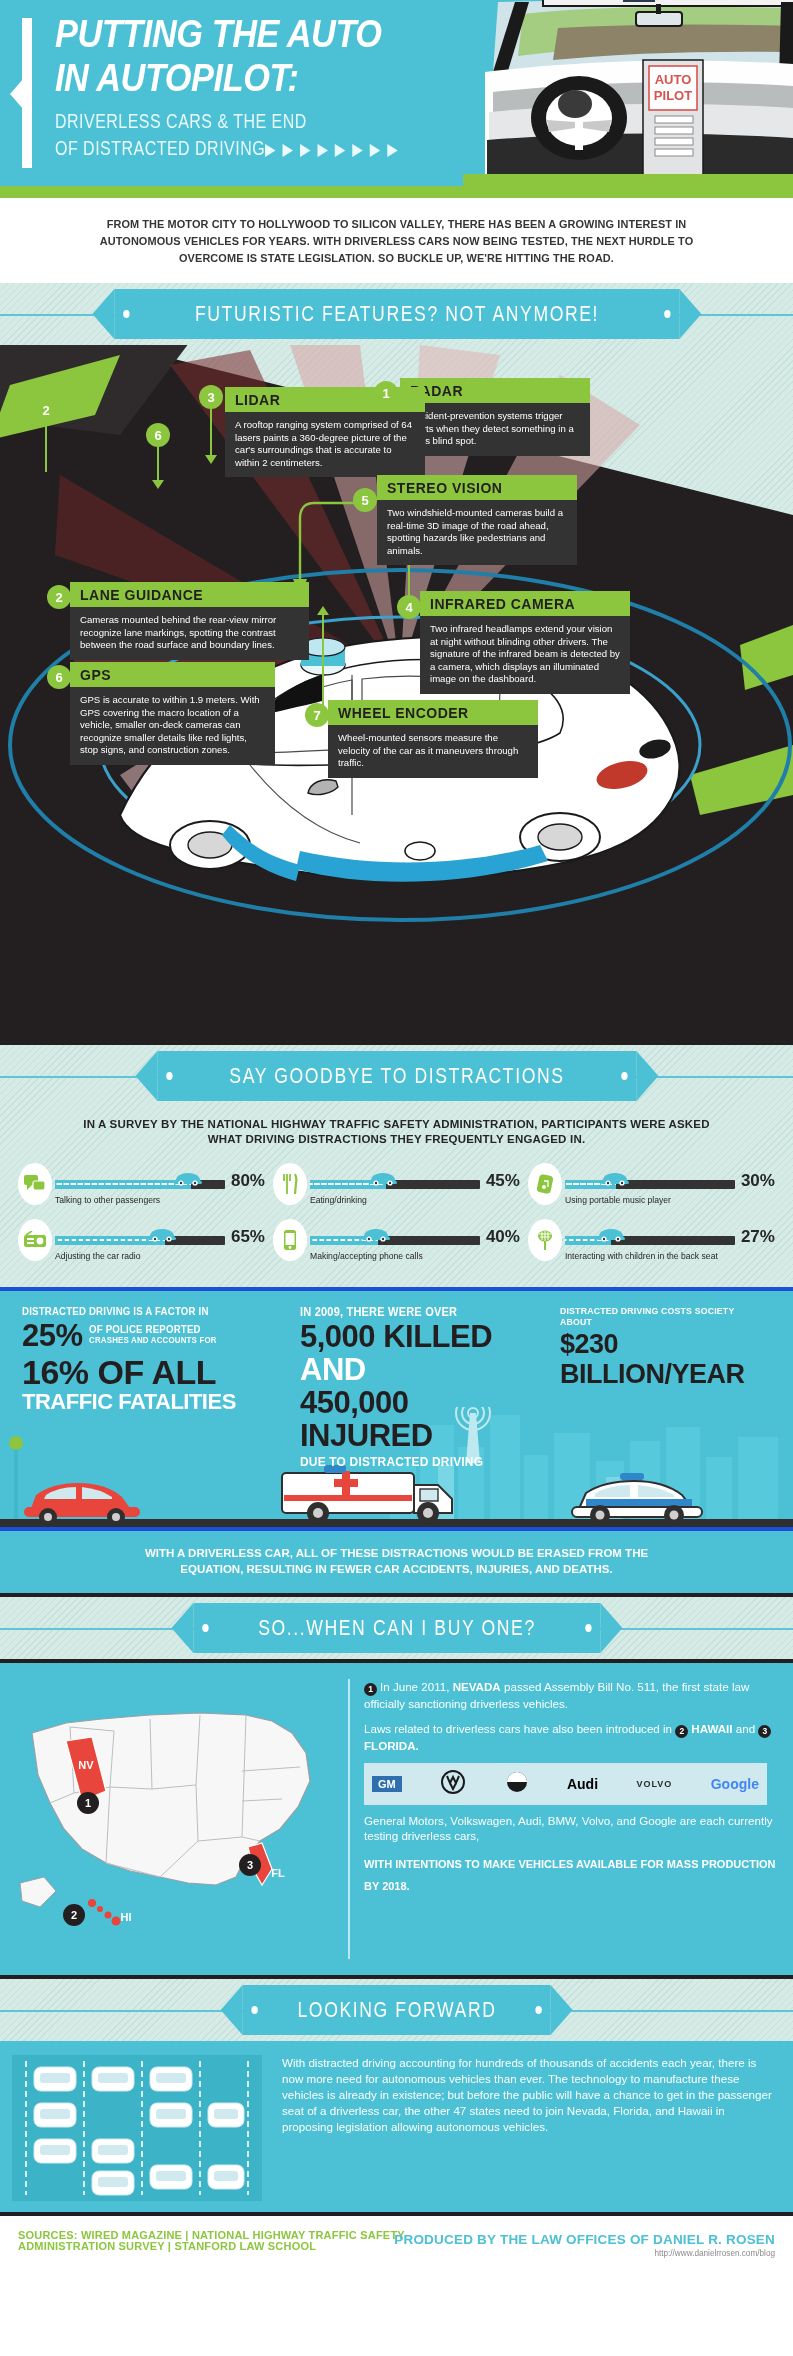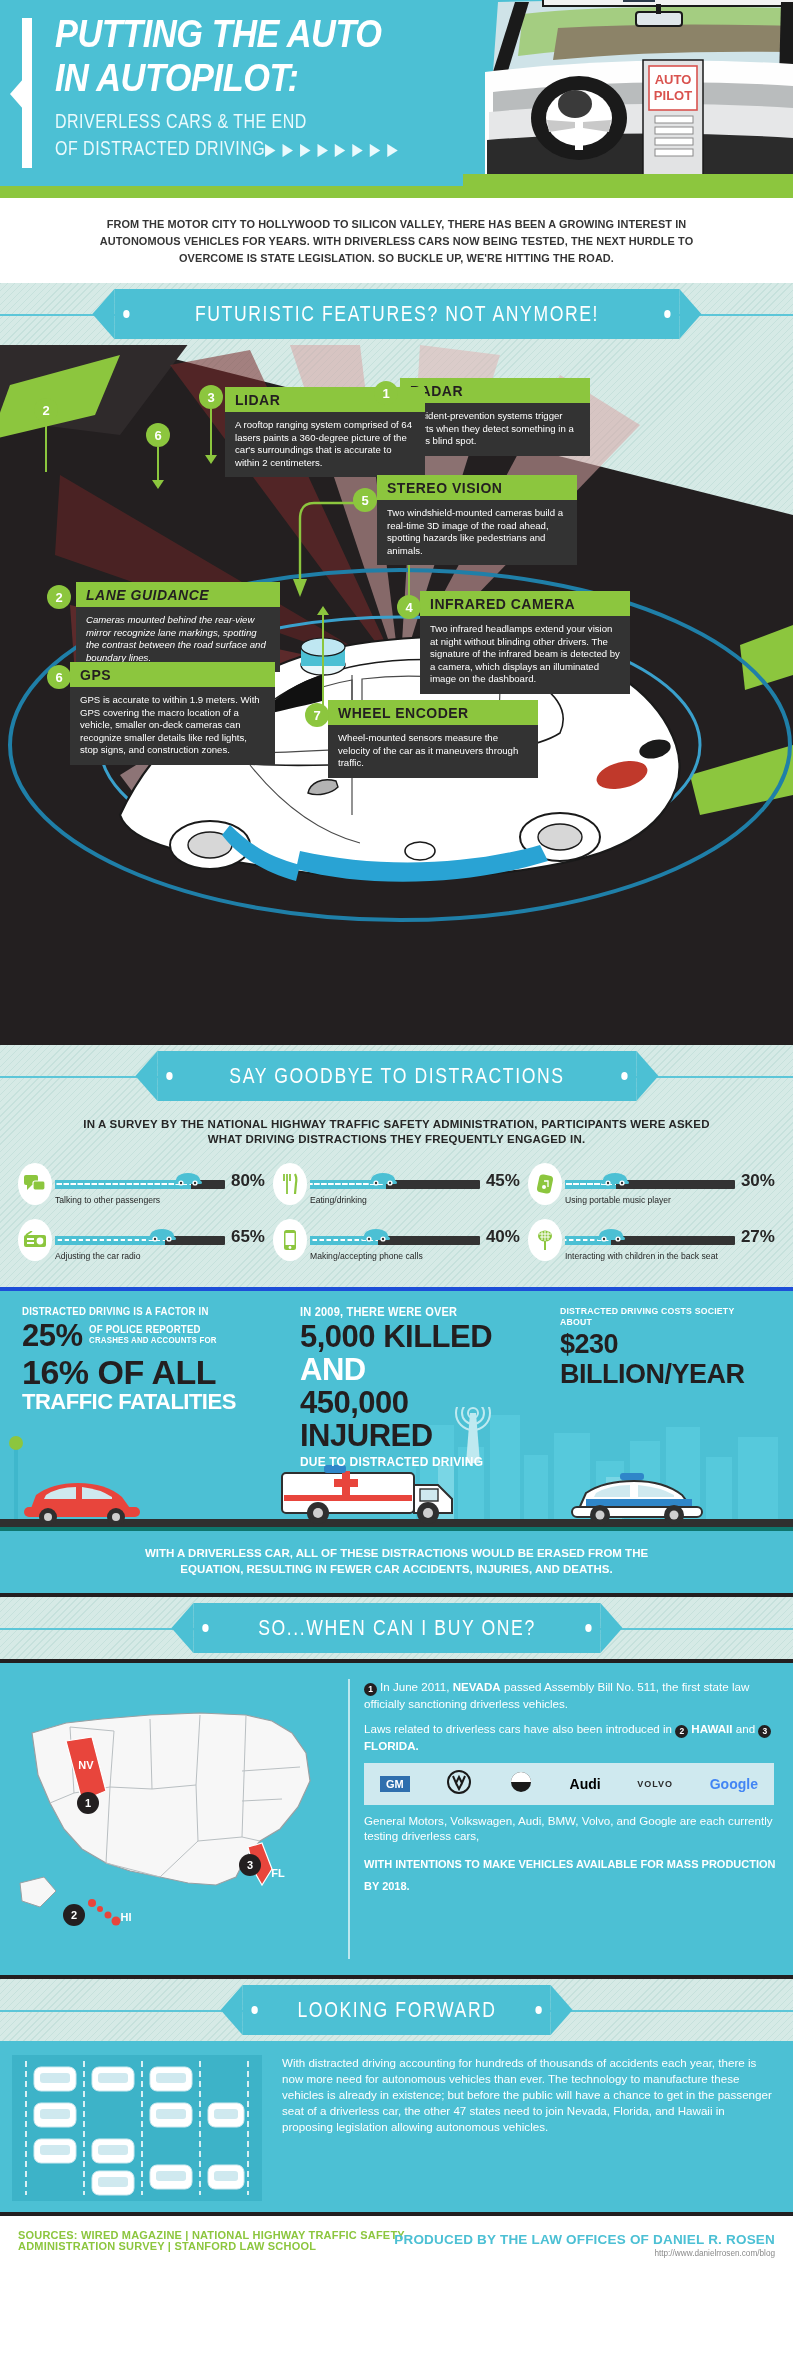--- a/index.html
+++ b/index.html
@@ -144,37 +144,37 @@
   .stats .col { position:absolute; color:#fff; }
   .sm { font-size:10.5px; font-weight:bold; letter-spacing:0.2px; transform:scaleX(0.92); transform-origin:left top;}
   .big { font-size:31px; font-weight:bold; line-height:33px; letter-spacing:-0.5px; }
   .dark { color:#231f20; }
   .skyline { position:absolute; left:0; bottom:0; width:100%; height:120px; }
 
   
   .erased {
     background:#4cc0d4; text-align:center; color:#fff; padding:14px 48px 16px;
     font-size:11.5px; font-weight:bold; line-height:16px;
-    border-top:4px solid #0f766e; border-bottom:4px solid #231f20;
+    border-top:4px solid #1d4ed8; border-bottom:4px solid #231f20;
   }
 
   
   .mapsec { position:relative; background:#4cc0d4; height:320px;
             border-top:4px solid #231f20; border-bottom:4px solid #231f20; }
   .mapbox { position:absolute; left:10px; top:8px; width:330px; height:300px; }
   .divider-v { position:absolute; left:348px; top:16px; width:2px; height:280px; background:#bce8ef; }
   .legis { position:absolute; left:364px; top:16px; width:415px; color:#fff; }
   .legis p { font-size:11.6px; line-height:15.5px; margin-bottom:9px; }
   .chip {
     display:inline-flex; align-items:center; justify-content:center;
     width:13px; height:13px; border-radius:50%; background:#231f20; color:#fff;
     font-size:8.5px; font-weight:bold; margin-right:3px; vertical-align:-1px;
   }
   .brands {
-    background:#cfe9ef; margin:6px 5px 8px 0; padding:6px 16px; display:flex;
+    background:#cfe9ef; margin:6px 12px 8px 0; padding:6px 8px; display:flex;
     align-items:center; justify-content:space-between; gap:6px;
   }
   .brand { font-size:12px; font-weight:bold; color:#2b2b2b; }
   .smallcap { font-size:11px; font-weight:bold; line-height:22px; }
 
   
   .forward { position:relative; background:#4cc0d4; height:175px; border-bottom:4px solid #231f20; }
   .lot { position:absolute; left:12px; top:14px; width:250px; height:146px; background:#3db3c8; }
   .fwd-text { position:absolute; left:282px; top:14px; width:495px; color:#fff;
               font-size:11.6px; line-height:16px; }
@@ -366,21 +366,21 @@
       <svg style="position:absolute;left:292px;top:148px;width:70px;height:110px;" viewBox="0 0 70 110">
         <path d="M68,10 L22,10 Q8,10 8,26 L8,86" fill="none" stroke="#8cc63e" stroke-width="2.4"></path>
         <path d="M8,104 L1,86 L15,86 Z" fill="#8cc63e"></path>
       </svg>
       <div class="callout" style="left:377px; top:130px; width:200px;">
         <div class="chead">STEREO VISION</div>
         <div class="cbody">Two windshield-mounted cameras build a real-time 3D image of the road ahead, spotting hazards like pedestrians and animals.</div>
       </div>
 
       <div class="num" style="left:47px; top:240px;">2</div>
-      <div class="callout" style="left:76px; top:237px; width:204px;font-style:italic;">
+      <div class="callout" style="left:70px; top:237px; width:239px;">
         <div class="chead">LANE GUIDANCE</div>
         <div class="cbody">Cameras mounted behind the rear-view mirror recognize lane markings, spotting the contrast between the road surface and boundary lines.</div>
       </div>
 
       <div class="num" style="left:397px; top:250px;">4</div>
       <div class="lead" style="left:408px; top:212px; width:2px; height:40px;"></div>
       <div class="arrow-up" style="left:403px; top:203px;"></div>
       <div class="callout" style="left:420px; top:246px; width:210px;">
         <div class="chead">INFRARED CAMERA</div>
         <div class="cbody">Two infrared headlamps extend your vision at night without blinding other drivers. The signature of the infrared beam is detected by a camera, which displays an illuminated image on the dashboard.</div>

